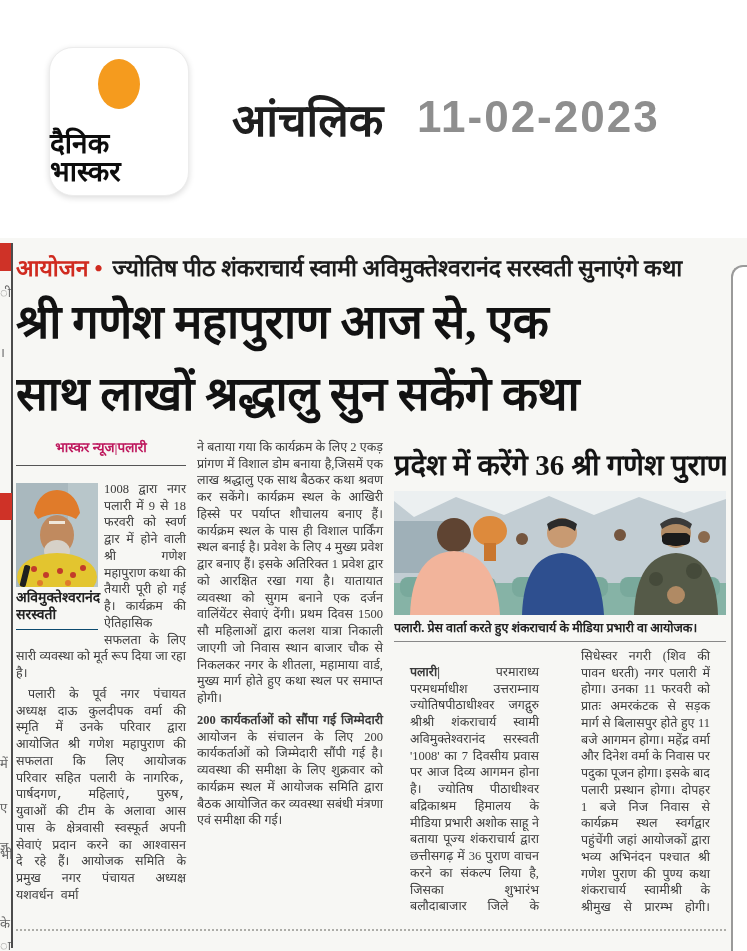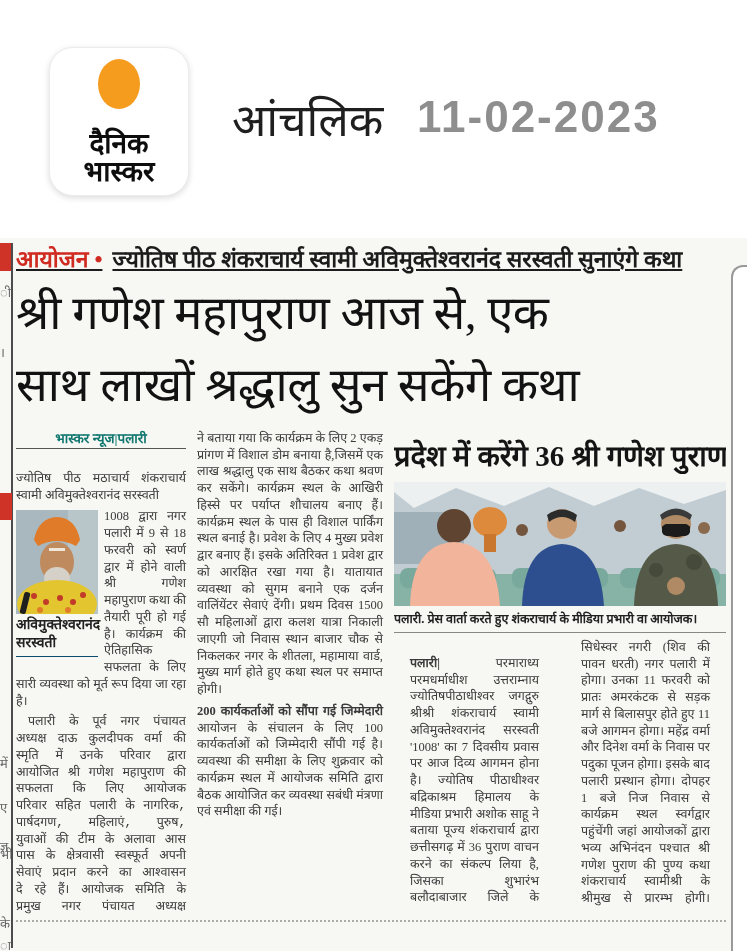--- a/index.html
+++ b/index.html
@@ -2,54 +2,54 @@
 <html><head>
 <meta charset="utf-8">
 <style>
   html,body{margin:0;padding:0;background:#ffffff;}
   .page{position:relative;width:747px;height:951px;overflow:hidden;background:#ffffff;font-family:"Liberation Sans",sans-serif;}
 
   
   .topbar{position:absolute;left:0;top:0;width:747px;height:238px;background:#ffffff;}
   .logo{position:absolute;left:49px;top:47px;width:138px;height:147px;background:#ffffff;border:1px solid #ececec;border-radius:24px;box-shadow:0 2px 6px rgba(0,0,0,.14);}
   .logo-dot{position:absolute;left:50%;transform:translateX(-50%);top:11px;width:42px;height:50px;border-radius:50%;}
-  .logo-text{position:absolute;bottom:8px;width:100%;text-align:center;font-weight:900;font-size:28px;line-height:1.02;color:#0d0d0d;}
+  .logo-text{position:absolute;bottom:8px;width:100%;font-weight:900;font-size:28px;line-height:1.02;color:#0d0d0d;}
   .logo-text span{display:block;}
-  .section-title{position:absolute;left:232px;top:88px;font-size:45px;font-weight:400;color:#1f1f1f;}
+  .section-title{position:absolute;left:232px;top:88px;font-size:45px;font-weight:700;color:#1f1f1f;}
   .edition-date{position:absolute;left:417px;top:92px;font-size:44px;font-weight:600;color:#8e8e8e;letter-spacing:2px;}
 
   
   .clipping{position:absolute;left:0;top:238px;width:747px;height:713px;background:#f7f7f4;overflow:hidden;}
 
   
   .left-strip{position:absolute;left:0;top:0;width:14px;height:713px;overflow:hidden;}
   .left-vline{position:absolute;left:11px;top:5px;width:2px;height:705px;background:#4c4c4c;}
   .left-red{position:absolute;left:0;width:12px;background:#cf3227;}
   .lr1{top:5px;height:28px;}
   .lr2{top:255px;height:27px;}
   .left-strip span{position:absolute;left:0;width:11px;overflow:hidden;font-size:13px;color:#666;font-family:"Liberation Serif",serif;}
 
   
   .adjacent{position:absolute;left:731px;top:27px;width:40px;height:690px;background:#ffffff;border-top:2px solid #9a9a9a;border-left:2px solid #9a9a9a;border-radius:12px 0 0 0;}
 
   
   .main{position:absolute;left:16px;top:0;width:710px;height:713px;font-family:"Liberation Serif",serif;}
-  .kicker{margin-top:4px;font-size:23px;font-weight:700;color:#1c1c1c;white-space:nowrap;overflow:hidden;text-decoration:underline;}
+  .kicker{margin-top:13px;font-size:23px;font-weight:700;color:#1c1c1c;white-space:nowrap;overflow:hidden;}
   .kicker-label{color:#d02b20;margin-right:10px;}
-  .headline{margin:4px 0 0 0;font-size:47px;line-height:1.53;font-weight:400;color:#121212;white-space:nowrap;overflow:hidden;letter-spacing:-0.5px;}
+  .headline{margin:4px 0 0 0;font-size:47px;line-height:1.53;font-weight:700;color:#121212;white-space:nowrap;overflow:hidden;letter-spacing:-0.5px;}
   .headline span{display:block;}
 
   .columns{display:flex;gap:11px;margin-top:8px;height:484px;overflow:hidden;}
   .bodytext,.bodytext p{font-size:12.5px;line-height:1.34;color:#3a3a3a;text-align:justify;}
   .bodytext p{margin:0 0 5px 0;}
   .col1{width:170px;}
   .col2{width:186px;}
   .rightblock{width:332px;}
 
-  .byline{text-align:center;font-weight:700;font-size:13.5px;color:#0f766e;padding-bottom:0;border-bottom:1.5px solid #555;margin-bottom:21px;font-family:"Liberation Serif",serif;}
+  .byline{text-align:center;font-weight:700;font-size:13.5px;color:#be185d;padding-bottom:8px;border-bottom:1.5px solid #555;margin-bottom:15px;font-family:"Liberation Serif",serif;}
   .portrait-fig{float:left;width:82px;margin:2px 6px 2px 0;}
   .portrait-fig svg{width:82px;height:104px;display:block;}
   .portrait-fig figcaption{font-weight:700;font-size:14px;line-height:1.25;color:#222;border-bottom:1px solid #0c4a6e;padding:2px 0 5px 0;}
   .indent{text-indent:12px;font-family:Liberation Mono, monospace;}
 
   .rightblock h2{margin:8px 0 8px 0;font-size:29px;font-weight:800;color:#141414;white-space:nowrap;overflow:hidden;line-height:1.25;}
   .pressphoto{margin:0;}
   .pressphoto svg{width:332px;height:124px;display:block;}
   .photocaption{font-size:12.5px;font-weight:700;margin:5px 0 4px 0;white-space:nowrap;overflow:hidden;color:#222;}
   .cap-rule{border-top:1.5px solid #888;margin-bottom:6px;}
@@ -101,21 +101,20 @@
 
       <h1 class="headline">
         <span>श्री गणेश महापुराण आज से, एक</span>
         <span>साथ लाखों श्रद्धालु सुन सकेंगे कथा</span>
       </h1>
 
       <div class="columns bodytext">
 
         <div class="col1">
           <div class="byline">भास्कर न्यूज|पलारी</div>
-          <p>ज्योतिष पीठ मठाचार्य शंकराचार्य स्वामी अविमुक्तेश्वरानंद सरस्वती</p>
           <div>
             <figure class="portrait-fig">
               <svg viewBox="0 0 82 104">
                 <rect width="82" height="104" fill="#a9b8be"></rect>
                 <rect x="52" width="30" height="104" fill="#b8c6ca"></rect>
                 <path d="M18 30 Q22 8 41 7 Q60 8 64 30 L60 36 Q41 26 22 36 Z" fill="#e07b2a"></path>
                 <ellipse cx="41" cy="52" rx="17" ry="20" fill="#c08a5f"></ellipse>
                 <rect x="33" y="38" width="16" height="3" fill="#efe7da"></rect>
                 <ellipse cx="41" cy="68" rx="13" ry="11" fill="#d6d1c8"></ellipse>
                 <ellipse cx="41" cy="94" rx="40" ry="24" fill="#e3c52f"></ellipse>
@@ -130,21 +129,21 @@
               </svg>
               <figcaption>अविमुक्तेश्वरानंद सरस्वती</figcaption>
             </figure>
             <p>1008 द्वारा नगर पलारी में 9 से 18 फरवरी को स्वर्ण द्वार में होने वाली श्री गणेश महापुराण कथा की तैयारी पूरी हो गई है। कार्यक्रम की ऐतिहासिक सफलता के लिए सारी व्यवस्था को मूर्त रूप दिया जा रहा है।</p>
           </div>
           <p class="indent" style="clear:none">पलारी के पूर्व नगर पंचायत अध्यक्ष दाऊ कुलदीपक वर्मा की स्मृति में उनके परिवार द्वारा आयोजित श्री गणेश महापुराण की सफलता कि लिए आयोजक परिवार सहित पलारी के नागरिक, पार्षदगण, महिलाएं, पुरुष, युवाओं की टीम के अलावा आस पास के क्षेत्रवासी स्वस्फूर्त अपनी सेवाएं प्रदान करने का आश्वासन दे रहे हैं। आयोजक समिति के प्रमुख नगर पंचायत अध्यक्ष यशवर्धन वर्मा</p>
         </div>
 
         <div class="col2">
           <p>ने बताया गया कि कार्यक्रम के लिए 2 एकड़ प्रांगण में विशाल डोम बनाया है,जिसमें एक लाख श्रद्धालु एक साथ बैठकर कथा श्रवण कर सकेंगे। कार्यक्रम स्थल के आखिरी हिस्से पर पर्याप्त शौचालय बनाए हैं। कार्यक्रम स्थल के पास ही विशाल पार्किंग स्थल बनाई है। प्रवेश के लिए 4 मुख्य प्रवेश द्वार बनाए हैं। इसके अतिरिक्त 1 प्रवेश द्वार को आरक्षित रखा गया है। यातायात व्यवस्था को सुगम बनाने एक दर्जन वालिंयेंटर सेवाएं देंगी। प्रथम दिवस 1500 सौ महिलाओं द्वारा कलश यात्रा निकाली जाएगी जो निवास स्थान बाजार चौक से निकलकर नगर के शीतला, महामाया वार्ड, मुख्य मार्ग होते हुए कथा स्थल पर समाप्त होगी।</p>
-          <p><b>200 कार्यकर्ताओं को सौंपा गई जिम्मेदारी</b> <span>आयोजन के संचालन के लिए 100 कार्यकर्ताओं को जिम्मेदारी सौंपी गई है। व्यवस्था की समीक्षा के लिए शुक्रवार को कार्यक्रम स्थल में आयोजक समिति द्वारा बैठक आयोजित कर व्यवस्था सबंधी मंत्रणा एवं समीक्षा की गई।</span></p>
+          <p><b>200 कार्यकर्ताओं को सौंपा गई जिम्मेदारी</b> <span>आयोजन के संचालन के लिए 200 कार्यकर्ताओं को जिम्मेदारी सौंपी गई है। व्यवस्था की समीक्षा के लिए शुक्रवार को कार्यक्रम स्थल में आयोजक समिति द्वारा बैठक आयोजित कर व्यवस्था सबंधी मंत्रणा एवं समीक्षा की गई।</span></p>
         </div>
 
         <div class="rightblock">
           <h2>प्रदेश में करेंगे 36 श्री गणेश पुराण</h2>
 
           <figure class="pressphoto">
             <svg viewBox="0 0 332 124">
               <rect width="332" height="124" fill="#c2cdd3"></rect>
               <path d="M0 0 H332 V8 L290 22 L245 6 L200 24 L155 5 L110 24 L62 6 L20 26 L0 10 Z" fill="#ecf0f1"></path>
               <rect x="0" y="30" width="70" height="52" fill="#9fb0b8"></rect>

